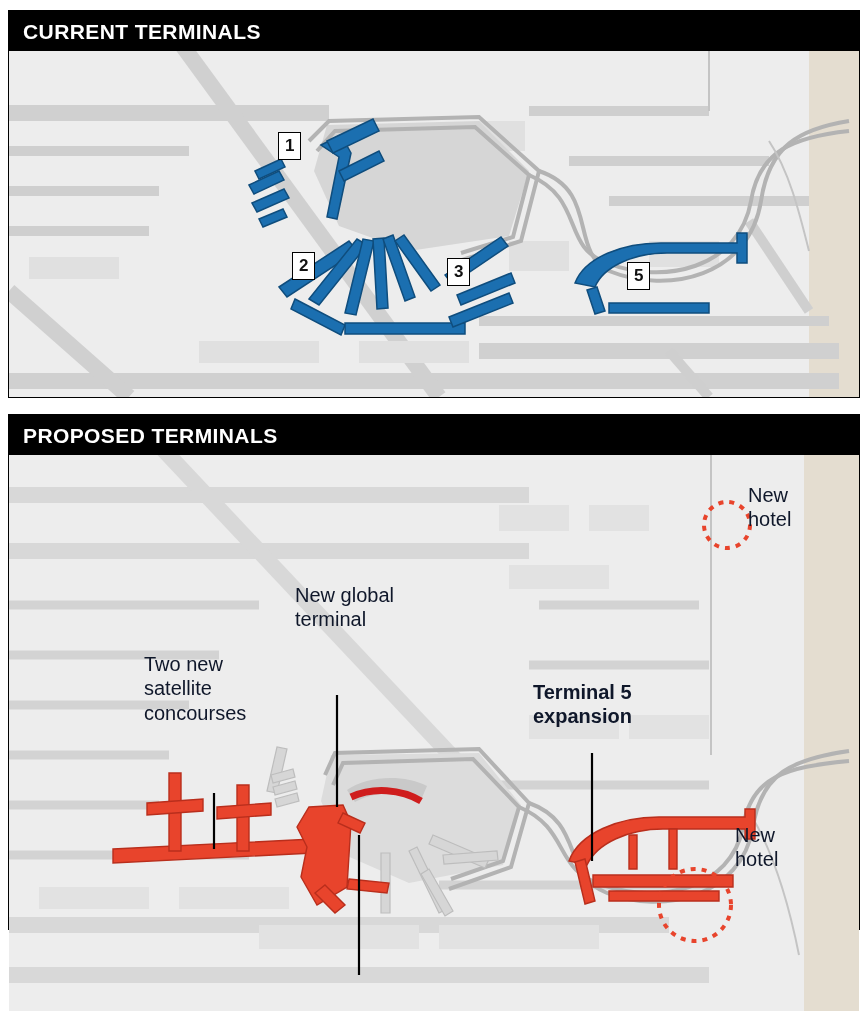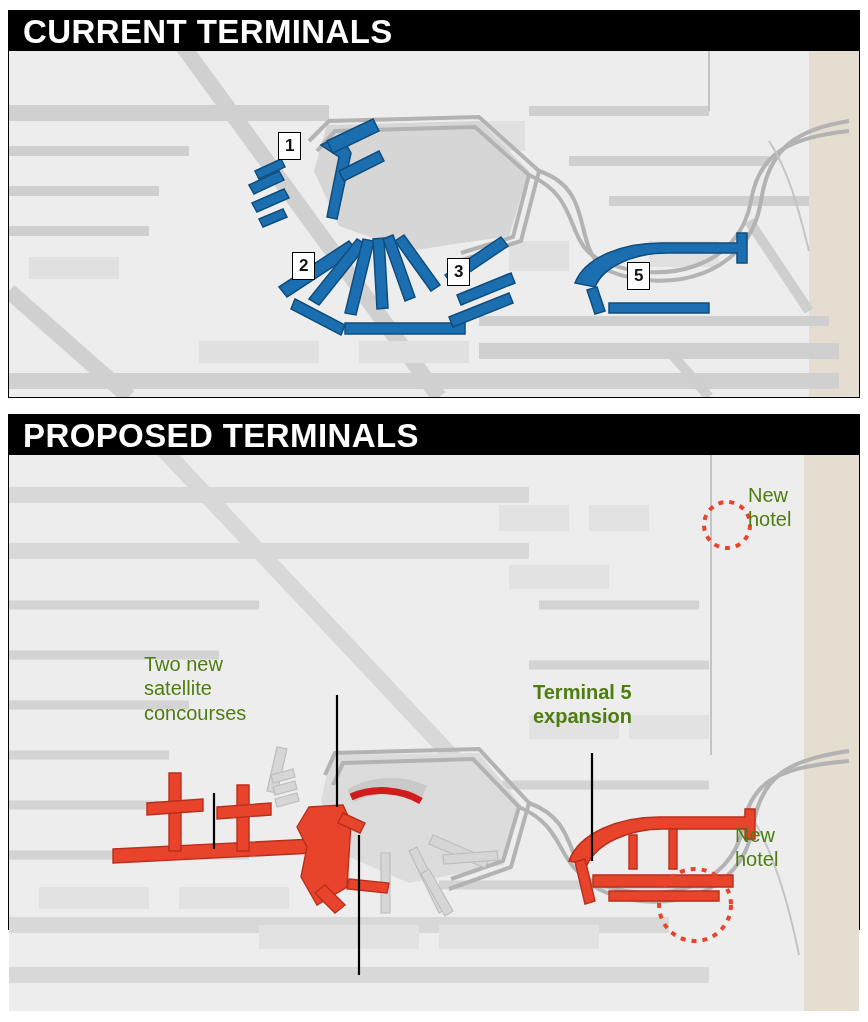--- a/index.html
+++ b/index.html
@@ -38,21 +38,21 @@
     position: relative;
     height: 40px;
     background: #000000;
     color: #ffffff;
     display: flex;
     align-items: center;
     padding-left: 14px;
     box-sizing: border-box;
   }
   .panel-header .title {
-    font-size: 33px;
+    font-size: 21px;
     font-weight: bold;
     letter-spacing: 0.4px;
     line-height: 1;
   }
 
   .map-area {
     position: relative;
     width: 100%;
     overflow: hidden;
     background: #ededed;
@@ -66,21 +66,21 @@
     width: 100%;
     height: 100%;
     display: block;
   }
 
   
   .callout {
     position: absolute;
     font-size: 20px;
     line-height: 1.22;
-    color: #4d7c0f;
+    color: #0f172a;
     white-space: pre-line;
   }
 
   .term-badge {
     position: absolute;
     background: #ffffff;
     border: 1.5px solid #000000;
     font-size: 17px;
     font-weight: bold;
     line-height: 1;
@@ -280,20 +280,22 @@
           <line x1="350" y1="520" x2="350" y2="380"></line>
           <line x1="583" y1="298" x2="583" y2="406"></line>
         </g>
 
         <circle cx="718" cy="70" r="23" fill="none" stroke="#e8442c" stroke-width="4" stroke-dasharray="5 6"></circle>
         <circle cx="686" cy="450" r="36" fill="none" stroke="#e8442c" stroke-width="4" stroke-dasharray="5 6"></circle>
       </svg>
 
       <div class="callout" style="left: 739px; top: 28px;">New
 hotel</div>
+      <div class="callout" style="left: 286px; top: 128px;">New global
+terminal</div>
       <div class="callout" style="left: 87px; top: 197px; margin-left: 48px;">Two new
 satellite
 concourses</div>
       <div class="callout" style="left: 524px; top: 225px; font-weight: bold;">Terminal 5
 expansion</div>
       <div class="callout" style="left: 726px; top: 368px;">New
 hotel</div>
     </div>
   </section>
 

